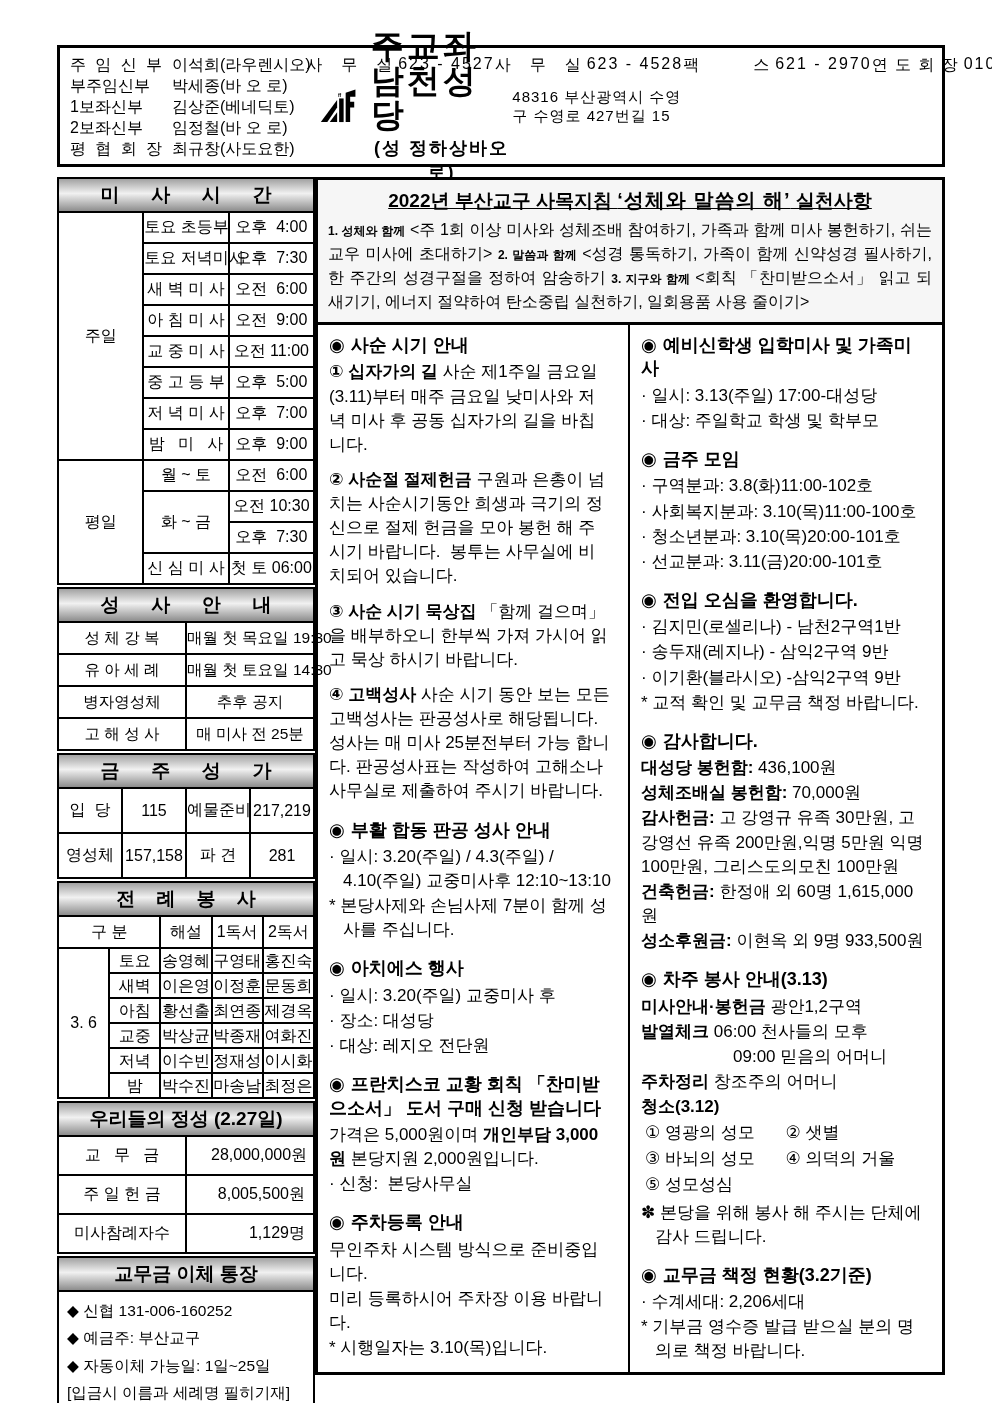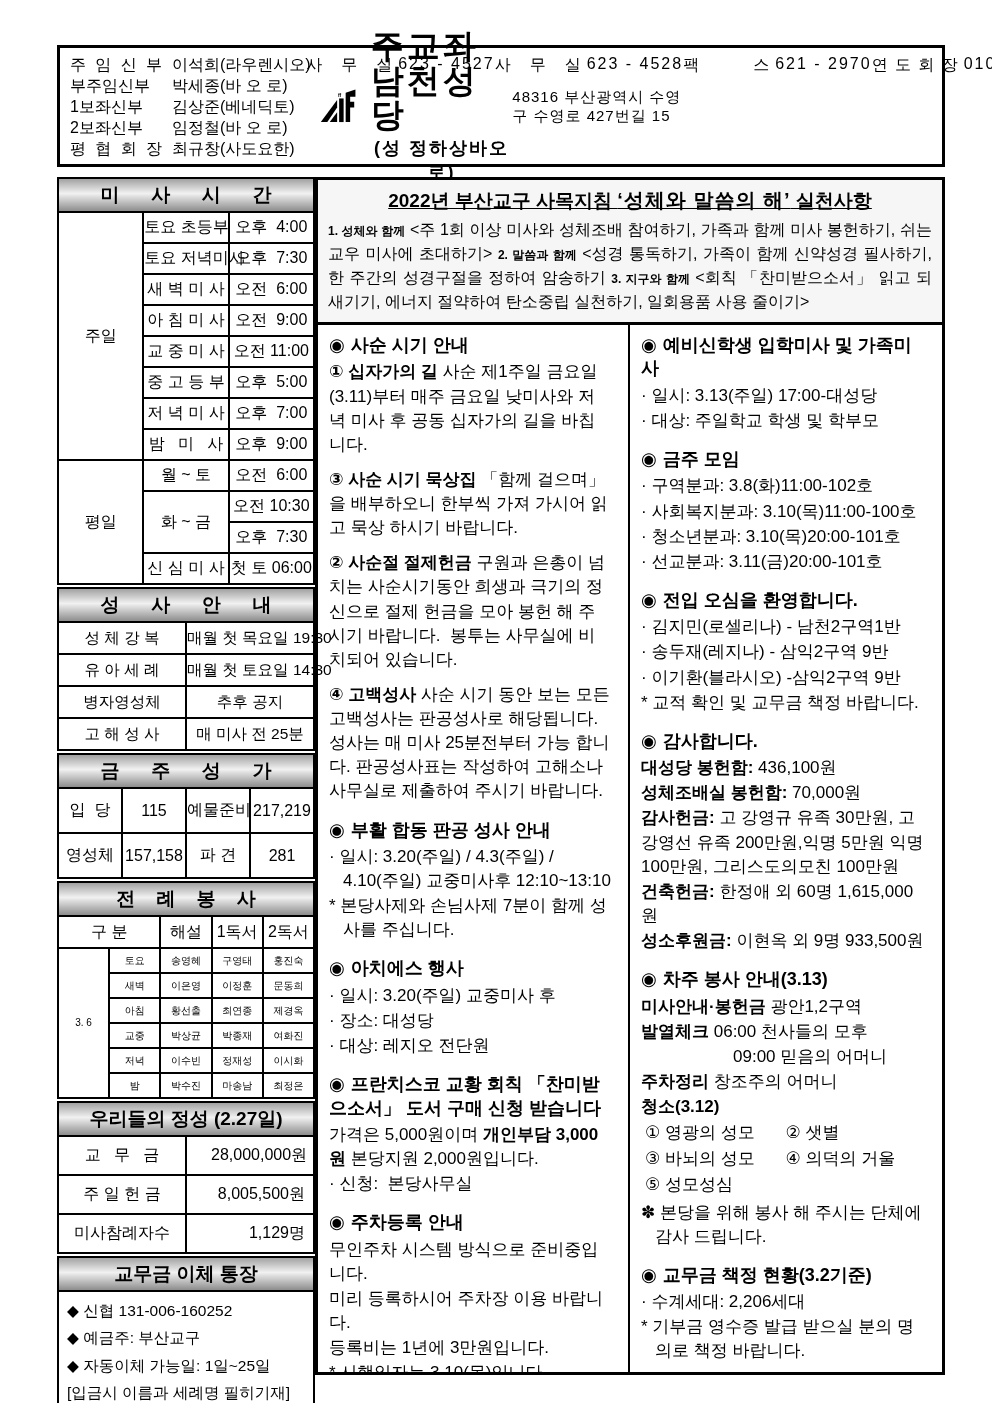--- a/index.html
+++ b/index.html
@@ -51,21 +51,21 @@
   table.tbl td,table.tbl th{border:2px solid #000;padding:0;}
   th.bar{height:32px;background:linear-gradient(180deg,#a2a2a2 0%,#f1f1f1 45%,#8d8d8d 100%);
          font-size:19px;font-weight:bold;text-align:center;white-space:pre;}
   .mass td{height:29px;font-size:16px;text-align:center;white-space:pre;}
   .mass .grp{width:26px;line-height:1.55;word-break:break-all;padding:0 2px;}
   .mass .nm{width:143px;}
   .sac td{height:30px;font-size:15.5px;text-align:center;white-space:pre;}
   .sac .lbl{width:96px;}
   .hym td{height:43px;font-size:16px;text-align:center;white-space:pre;}
   .lit .sub td{height:30px;font-size:16px;text-align:center;font-weight:normal;white-space:pre;}
-  .lit .nrow td{height:23px;font-size:10px;text-align:center;line-height:1.2;margin-top:27px;}
+  .lit .nrow td{height:23px;font-size:16px;text-align:center;line-height:1.2;margin-top:27px;}
   .lit .date{width:36px;font-size:15.5px;}
   .lit .slot{width:46px;}
   .off td{height:37px;font-size:16px;white-space:pre;}
   .off .lbl{width:140px;text-align:center;}
   .off .val{text-align:right;padding-right:8px;padding-left:24px;}
   .acct-body{border:2px solid #000;border-top:none;padding:6px 8px 8px;font-size:15.5px;line-height:1.7;}
 </style>
 </head>
 <body>
 
@@ -335,22 +335,22 @@
       </div>
     </div>
 
     <div class="columns">
 
      <div class="col mid">
 
       <div class="article">
         <div class="a-title"><span class="mk">◉</span><span>사순 시기 안내</span></div>
         <p class="item"><b>①</b><b> 십자가의 길</b><span> 사순 제1주일 금요일 (3.11)부터 매주 금요일 낮미사와 저녁 미사 후 공동 십자가의 길을 바칩니다.</span></p>
+        <p class="item"><b>②</b><b> 사순절 절제헌금</b><span> 구원과 은총이 넘치는 사순시기동안 희생과 극기의 정신으로 절제 헌금을 모아 봉헌 해 주시기 바랍니다.  봉투는 사무실에 비치되어 있습니다.</span></p>
         <p class="item"><b>③</b><b> 사순 시기 묵상집</b><span> 「함께 걸으며」을 배부하오니 한부씩 가져 가시어 읽고 묵상 하시기 바랍니다.</span></p>
-        <p class="item"><b>②</b><b> 사순절 절제헌금</b><span> 구원과 은총이 넘치는 사순시기동안 희생과 극기의 정신으로 절제 헌금을 모아 봉헌 해 주시기 바랍니다.  봉투는 사무실에 비치되어 있습니다.</span></p>
         <p class="item"><b>④</b><b> 고백성사</b><span> 사순 시기 동안 보는 모든 고백성사는 판공성사로 해당됩니다. 성사는 매 미사 25분전부터 가능 합니다. 판공성사표는 작성하여 고해소나 사무실로 제출하여 주시기 바랍니다.</span></p>
       </div>
 
       <div class="article">
         <div class="a-title"><span class="mk">◉</span><span>부활 합동 판공 성사 안내</span></div>
         <p class="line bl">· 일시: 3.20(주일) / 4.3(주일) / 4.10(주일) 교중미사후 12:10~13:10</p>
         <p class="line bl">* 본당사제와 손님사제 7분이 함께 성사를 주십니다.</p>
       </div>
 
       <div class="article">
@@ -363,21 +363,20 @@
       <div class="article">
         <div class="a-title"><span class="mk">◉</span><span>프란치스코 교황 회칙 「찬미받으소서」 도서 구매 신청 받습니다</span></div>
         <p class="line"><span>가격은 5,000원이며 </span><b>개인부담 3,000원</b><span> 본당지원 2,000원입니다.</span></p>
         <p class="line bl">· 신청:  본당사무실</p>
       </div>
 
       <div class="article">
         <div class="a-title"><span class="mk">◉</span><span>주차등록 안내</span></div>
         <p class="line">무인주차 시스템 방식으로 준비중입니다.</p>
         <p class="line">미리 등록하시어 주차장 이용 바랍니다.</p>
-        <p class="line">등록비는 1년에 3만원입니다.</p>
         <p class="line bl">* 시행일자는 3.10(목)입니다.</p>
       </div>
      </div>
 
      <div class="col right">
 
       <div class="article">
         <div class="a-title"><span class="mk">◉</span><span>예비신학생 입학미사 및 가족미사</span></div>
         <p class="line bl">· 일시: 3.13(주일) 17:00-대성당</p>
         <p class="line bl">· 대상: 주일학교 학생 및 학부모</p>

